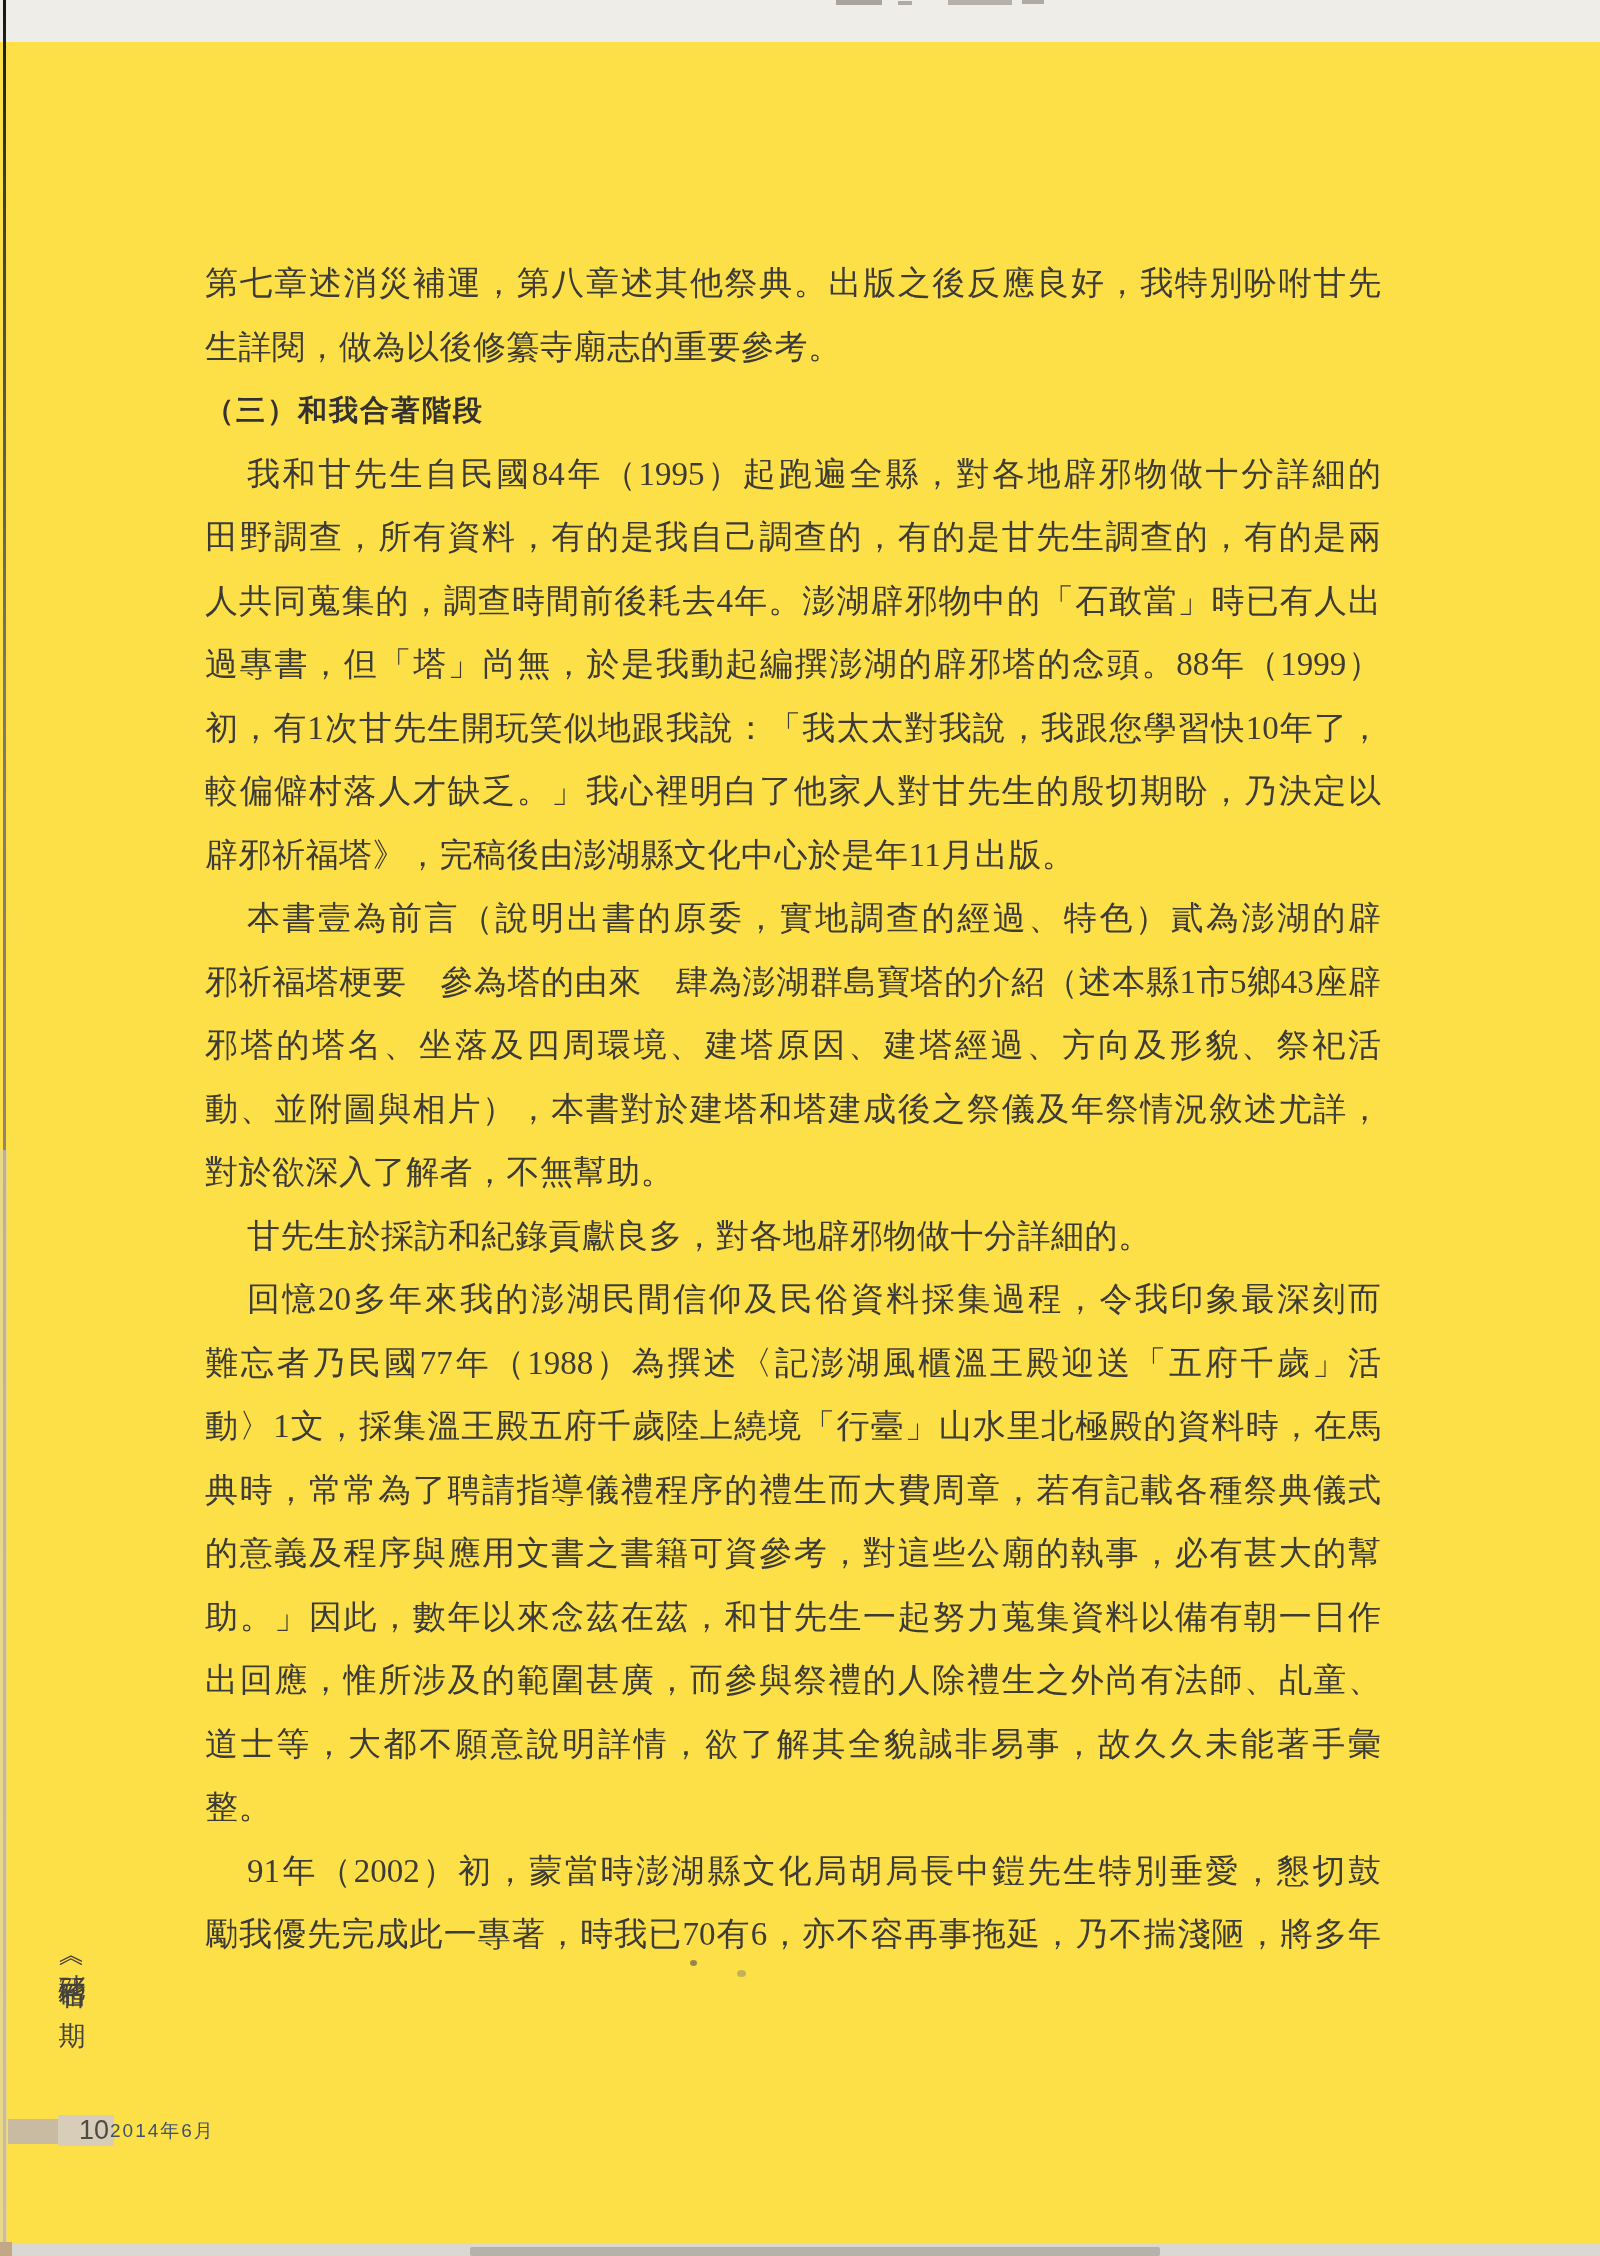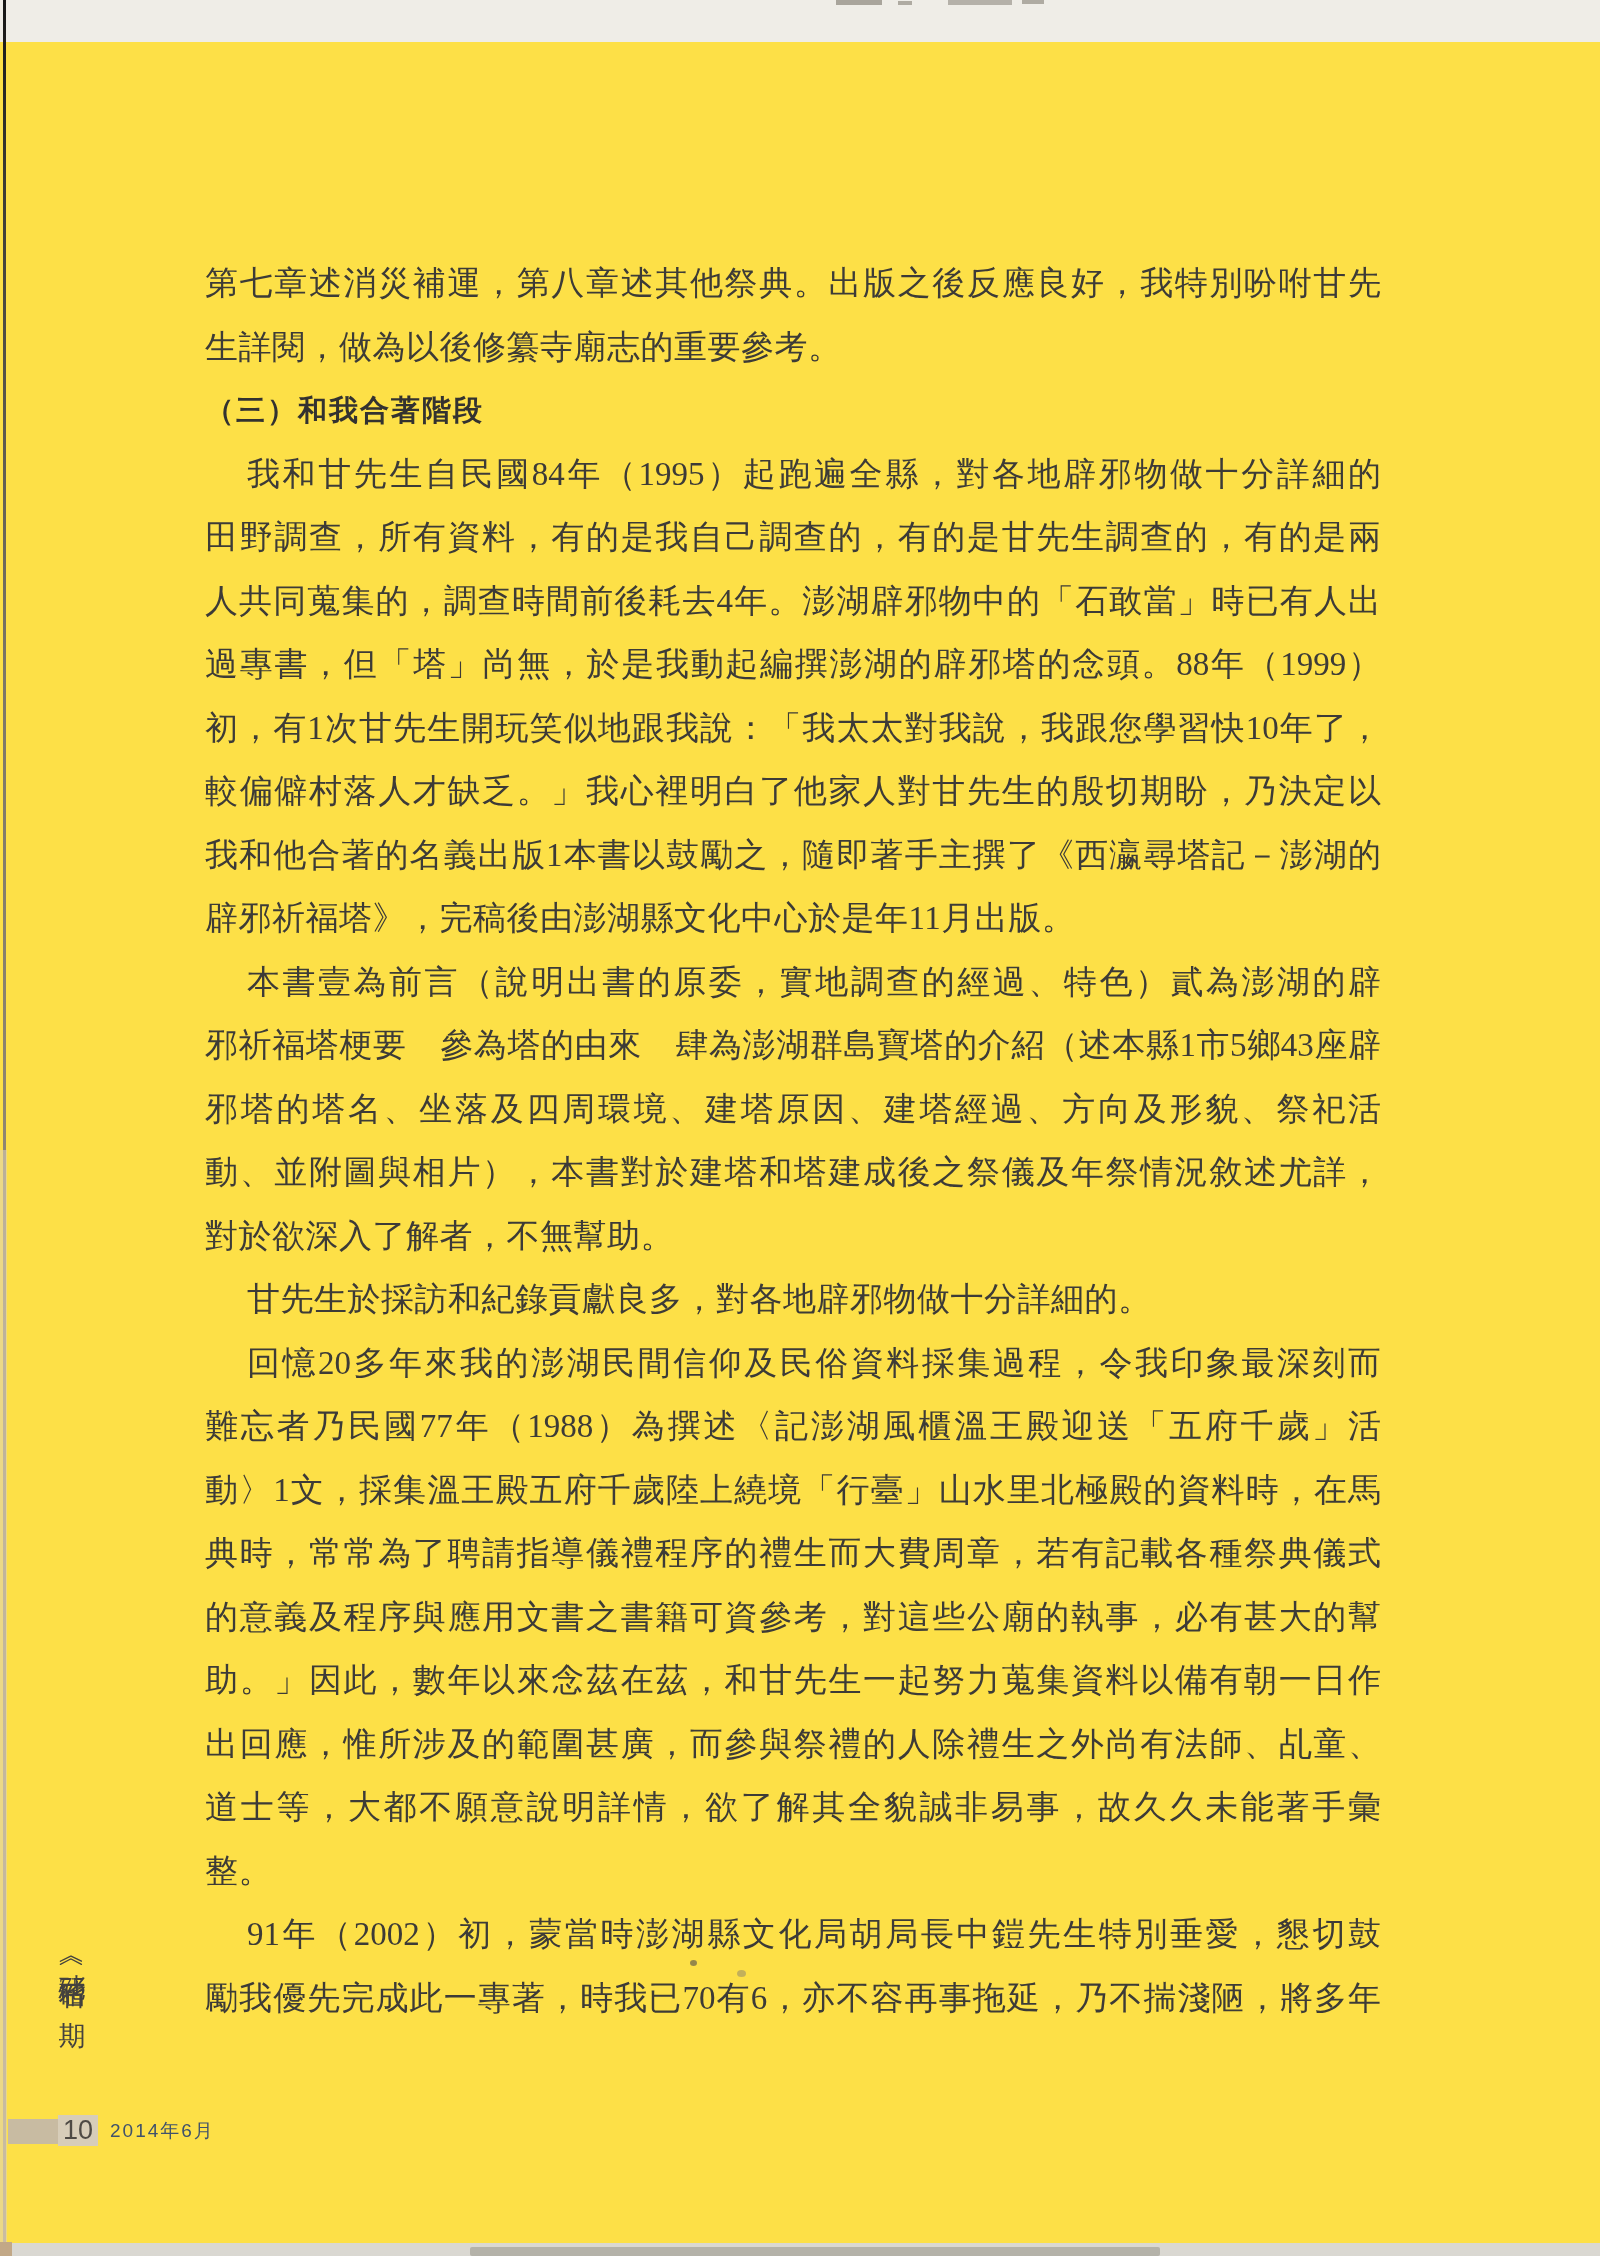--- a/index.html
+++ b/index.html
@@ -33,21 +33,21 @@
     writing-mode:vertical-rl; text-orientation:mixed;
     font-size:27px; letter-spacing:5px; color:#44423e;
   }
   .issue-num { text-combine-upright:all; }
 
   .footer-bar { position:absolute; left:8px; top:2119px; width:50px; height:25px; background:#c8bba2; }
   .page-number-box {
     position:absolute; left:58px; top:2115px; width:40px; height:31px; background:#d7cdb9;
     display:flex; align-items:center; justify-content:center;
     font-family:"Liberation Sans","DejaVu Sans",sans-serif;
-    font-size:27px; color:#4e4a44;
+    font-size:27px; color:#4e4a44;padding-left:16px;
   }
   .issue-date {
     position:absolute; left:110px; top:2118px;
     font-family:"Liberation Sans","DejaVu Sans",sans-serif;
     font-size:19px; letter-spacing:2px; color:#40526b;
   }
 
   .bottom-strip { position:absolute; left:0; top:2243px; width:100%; height:13px; background:#dad8d2; }
   .bottom-dark { position:absolute; left:470px; top:2247px; width:690px; height:9px; background:#b4b2a9; border-radius:2px; }
   .corner-tan { position:absolute; left:0; top:2242px; width:12px; height:14px; background:#c2a887; }
@@ -70,21 +70,20 @@
   <div class="text-col">
     <div class="line">第七章述消災補運，第八章述其他祭典。出版之後反應良好，我特別吩咐甘先</div>
     <div class="line short">生詳閱，做為以後修纂寺廟志的重要參考。</div>
     <div class="line heading">（三）和我合著階段</div>
     <div class="line indent">我和甘先生自民國84年（1995）起跑遍全縣，對各地辟邪物做十分詳細的</div>
     <div class="line">田野調查，所有資料，有的是我自己調查的，有的是甘先生調查的，有的是兩</div>
     <div class="line">人共同蒐集的，調查時間前後耗去4年。澎湖辟邪物中的「石敢當」時已有人出</div>
     <div class="line">過專書，但「塔」尚無，於是我動起編撰澎湖的辟邪塔的念頭。88年（1999）</div>
     <div class="line">初，有1次甘先生開玩笑似地跟我說：「我太太對我說，我跟您學習快10年了，</div>
     <div class="line">較偏僻村落人才缺乏。」我心裡明白了他家人對甘先生的殷切期盼，乃決定以</div>
-    <div class="line">我和他合著的名義出版1本書以鼓勵之，隨即著手主撰了《西瀛尋塔記－澎湖的</div>
     <div class="line short">辟邪祈福塔》，完稿後由澎湖縣文化中心於是年11月出版。</div>
     <div class="line indent">本書壹為前言（說明出書的原委，實地調查的經過、特色）貳為澎湖的辟</div>
     <div class="line">邪祈福塔梗要　參為塔的由來　肆為澎湖群島寶塔的介紹（述本縣1市5鄉43座辟</div>
     <div class="line">邪塔的塔名、坐落及四周環境、建塔原因、建塔經過、方向及形貌、祭祀活</div>
     <div class="line">動、並附圖與相片），本書對於建塔和塔建成後之祭儀及年祭情況敘述尤詳，</div>
     <div class="line short">對於欲深入了解者，不無幫助。</div>
     <div class="line short indent">甘先生於採訪和紀錄貢獻良多，對各地辟邪物做十分詳細的。</div>
     <div class="line indent">回憶20多年來我的澎湖民間信仰及民俗資料採集過程，令我印象最深刻而</div>
     <div class="line">難忘者乃民國77年（1988）為撰述〈記澎湖風櫃溫王殿迎送「五府千歲」活</div>
     <div class="line">動〉1文，採集溫王殿五府千歲陸上繞境「行臺」山水里北極殿的資料時，在馬</div>

